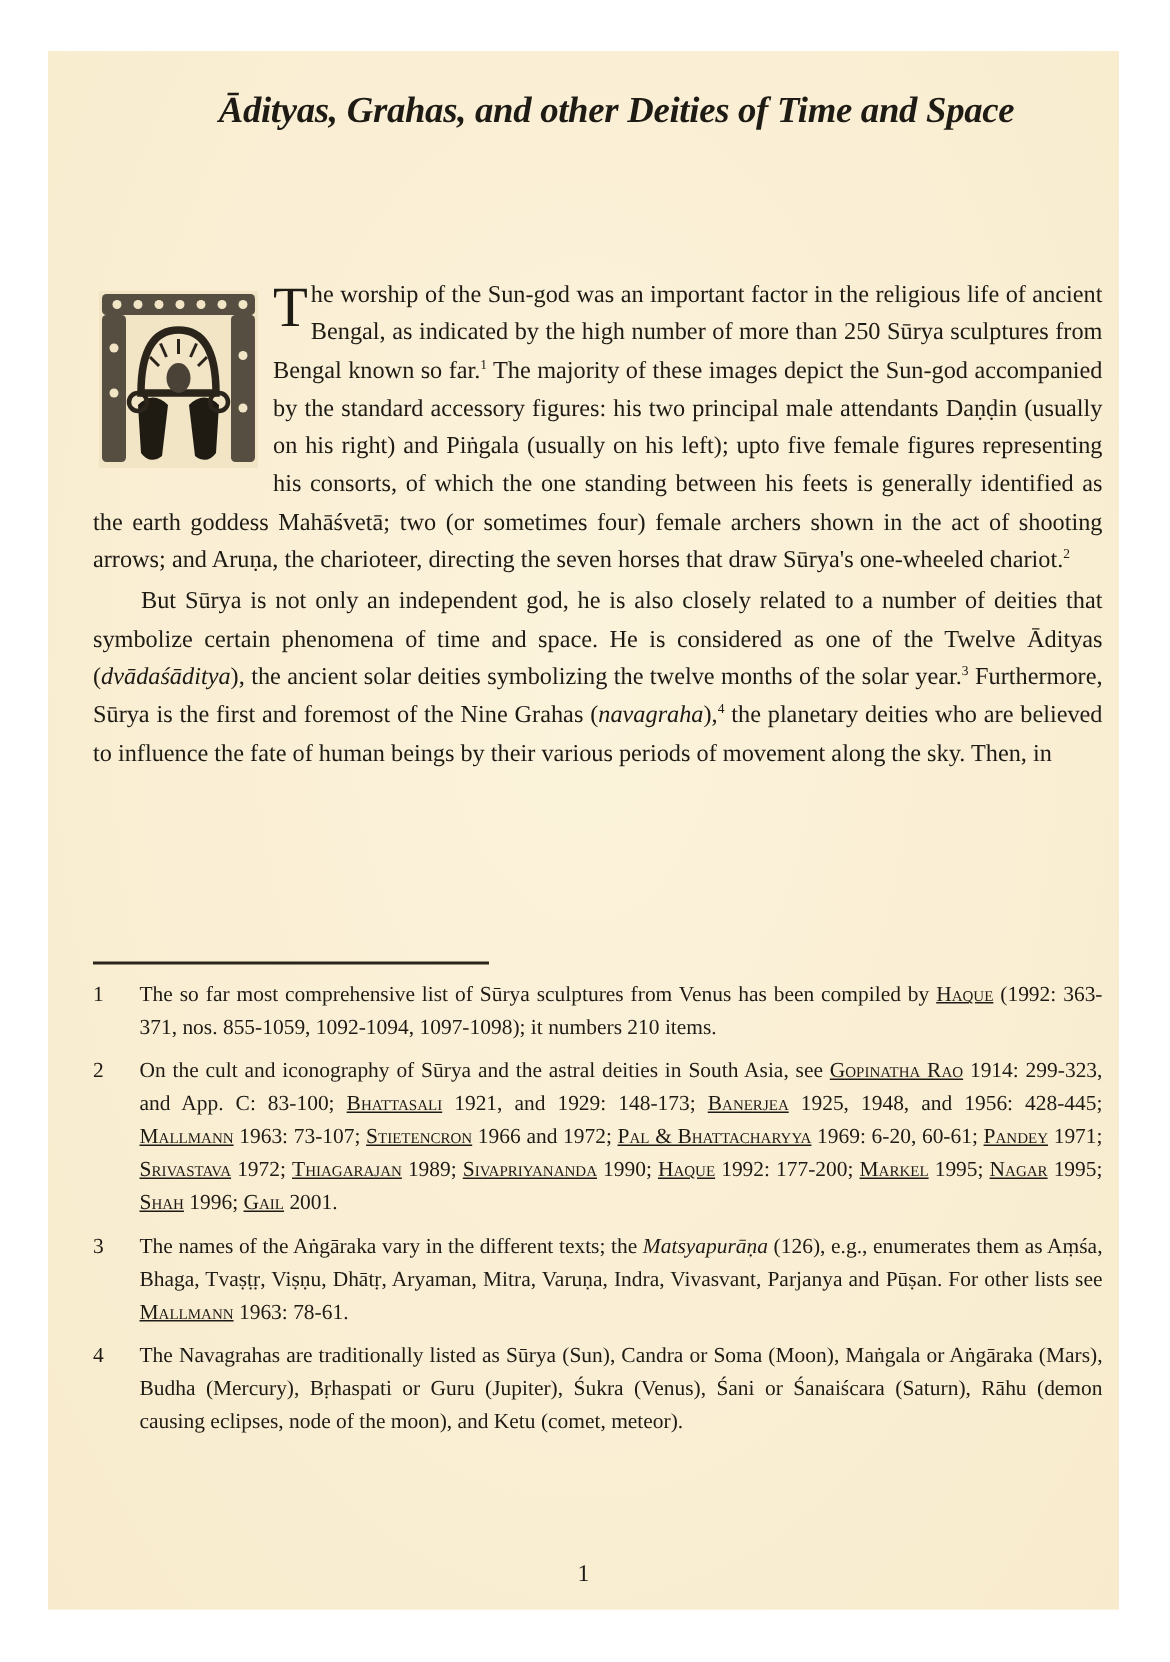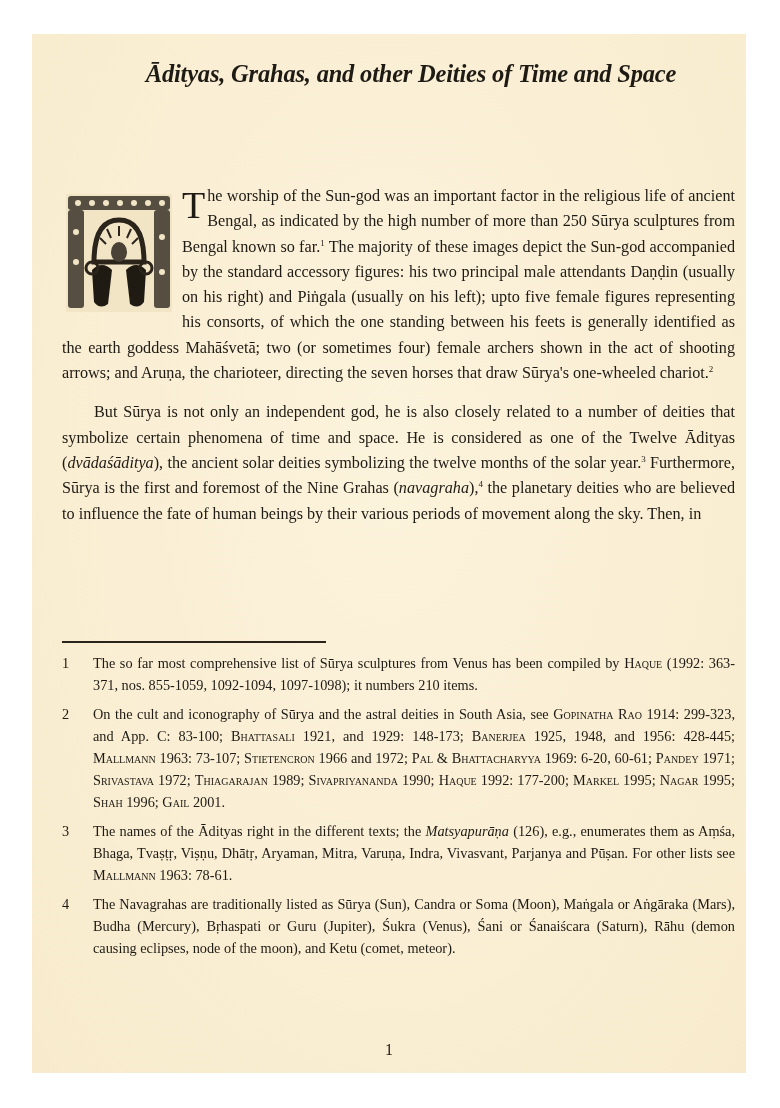--- a/index.html
+++ b/index.html
@@ -15,41 +15,41 @@
     position: absolute; left: 0; top: 22px; width: 758px; text-align: center;
     font-style: italic; font-weight: bold; font-size: 24.5px; line-height: 35px;
     letter-spacing: -0.2px;
   }
   .title div { white-space: nowrap; }
   .body-text {
     position: absolute; left: 30px; top: 150px; width: 673px;
     font-size: 16.2px; line-height: 25.3px; text-align: justify;
   }
   .para { margin: 0; }
-  .para + .para { margin-top: 14px; text-indent: 32px; }
+  .para + .para { margin-top: 2px; text-indent: 32px; }
   .dropcap-img {
     float: left; width: 114px; height: 124px; margin: 8px 6px 0 0;
     position: relative;
   }
   .dropcap-letter {
     float: left; font-size: 38px; line-height: 30px; margin: 6px 2px 0 0;
   }
   sup { font-size: 9px; line-height: 0; vertical-align: 6px; }
   .sep {
     position: absolute; left: 30px; top: 607px; width: 264px; height: 2px;
     background: #2a241b;
   }
   .notes {
     position: absolute; left: 30px; top: 618px; width: 673px;
     font-size: 14.3px; line-height: 22px;
   }
   .note { display: flex; margin-bottom: 7px; }
   .note-num { width: 31px; flex: 0 0 31px; }
   .note-text { flex: 1; text-align: justify; }
-  .sc { font-variant: small-caps; }
+  .sc { font-variant: small-caps; text-decoration: underline; }
   .page-num {
     position: absolute; left: 0; top: 1007px; width: 714px; text-align: center;
     font-size: 16px;
   }
   .ital { font-style: italic; }
 </style>
 </head>
 <body>
 
 <div class="page">
@@ -107,21 +107,21 @@
       <div class="note">
         <span class="note-num">1</span>
         <span class="note-text"><span>The so far most comprehensive list of Sūrya sculptures from Venus has been compiled by </span><span class="sc">Haque</span><span> (1992: 363-371, nos. 855-1059, 1092-1094, 1097-1098); it numbers 210 items.</span></span>
       </div>
       <div class="note">
         <span class="note-num">2</span>
         <span class="note-text"><span>On the cult and iconography of Sūrya and the astral deities in South Asia, see </span><span class="sc">Gopinatha Rao</span><span> 1914: 299-323, and App. C: 83-100; </span><span class="sc">Bhattasali</span><span> 1921, and 1929: 148-173; </span><span class="sc">Banerjea</span><span> 1925, 1948, and 1956: 428-445; </span><span class="sc">Mallmann</span><span> 1963: 73-107; </span><span class="sc">Stietencron</span><span> 1966 and 1972; </span><span class="sc">Pal &amp; Bhattacharyya</span><span> 1969: 6-20, 60-61; </span><span class="sc">Pandey</span><span> 1971; </span><span class="sc">Srivastava</span><span> 1972; </span><span class="sc">Thiagarajan</span><span> 1989; </span><span class="sc">Sivapriyananda</span><span> 1990; </span><span class="sc">Haque</span><span> 1992: 177-200; </span><span class="sc">Markel</span><span> 1995; </span><span class="sc">Nagar</span><span> 1995; </span><span class="sc">Shah</span><span> 1996; </span><span class="sc">Gail</span><span> 2001.</span></span>
       </div>
       <div class="note">
         <span class="note-num">3</span>
-        <span class="note-text"><span>The names of the Ādityas right in the different texts; the </span><span class="ital">Matsyapurāṇa</span><span> (126), e.g., enumerates them as Aṃśa, Bhaga, Tvaṣṭṛ, Viṣṇu, Dhātṛ, Aryaman, Mitra, Varuṇa, Indra, Vivasvant, Parjanya and Pūṣan. For other lists see </span><span class="sc">Mallmann</span><span> 1963: 78-61.</span></span>
+        <span class="note-text"><span>The names of the Aṅgāraka vary in the different texts; the </span><span class="ital">Matsyapurāṇa</span><span> (126), e.g., enumerates them as Aṃśa, Bhaga, Tvaṣṭṛ, Viṣṇu, Dhātṛ, Aryaman, Mitra, Varuṇa, Indra, Vivasvant, Parjanya and Pūṣan. For other lists see </span><span class="sc">Mallmann</span><span> 1963: 78-61.</span></span>
       </div>
       <div class="note">
         <span class="note-num">4</span>
         <span class="note-text"><span>The Navagrahas are traditionally listed as Sūrya (Sun), Candra or Soma (Moon), Maṅgala or Aṅgāraka (Mars), Budha (Mercury), Bṛhaspati or Guru (Jupiter), Śukra (Venus), Śani or Śanaiścara (Saturn), Rāhu (demon causing eclipses, node of the moon), and Ketu (comet, meteor).</span></span>
       </div>
     </div>
 
   <div class="page-num">1</div>
 </div>
 

